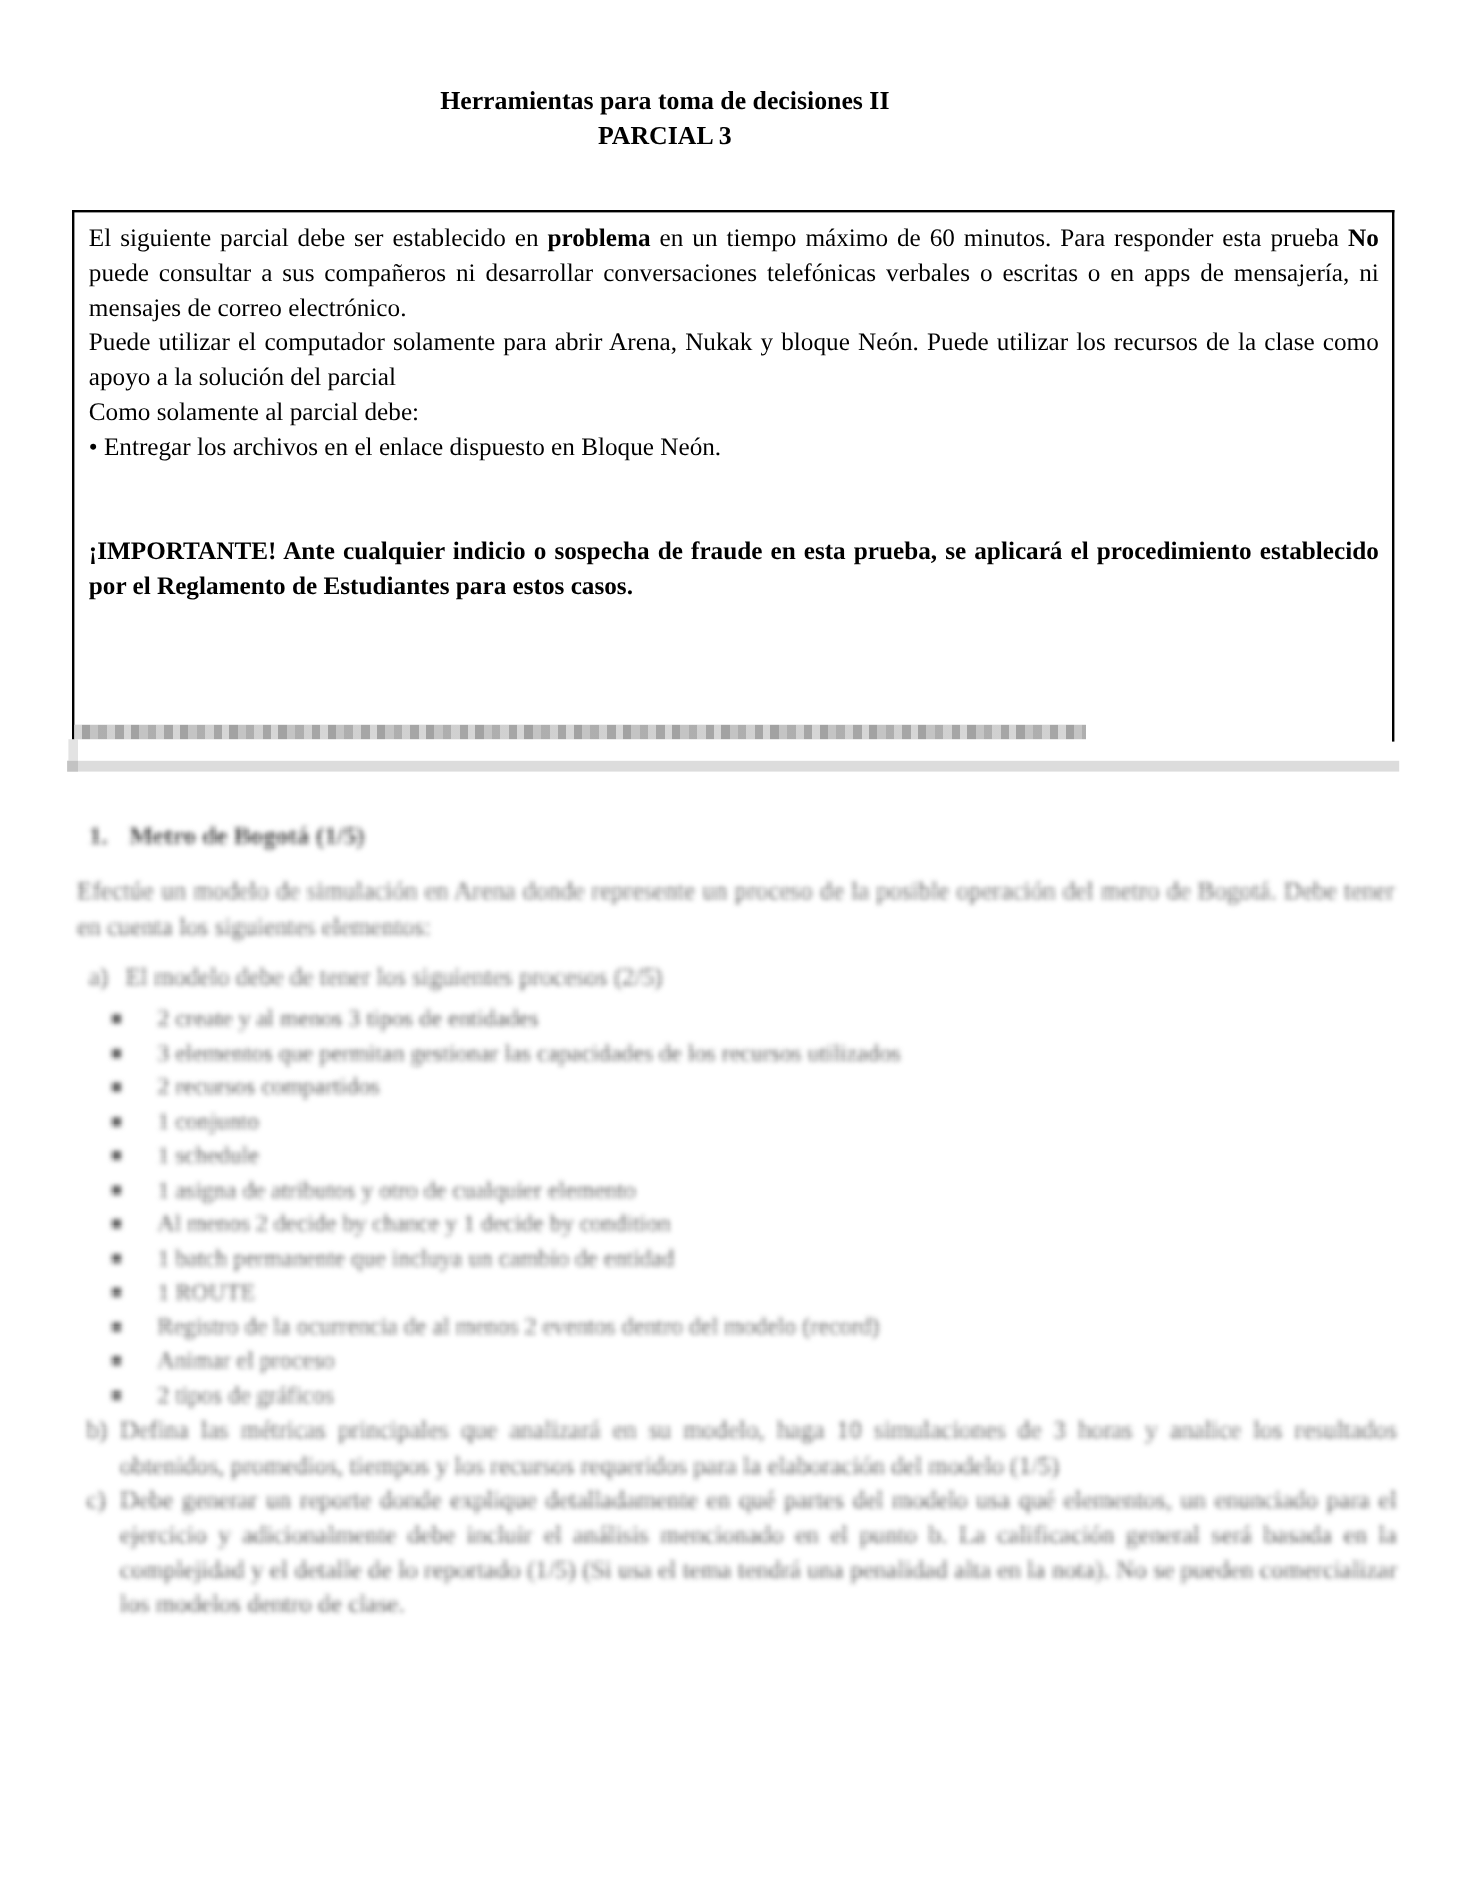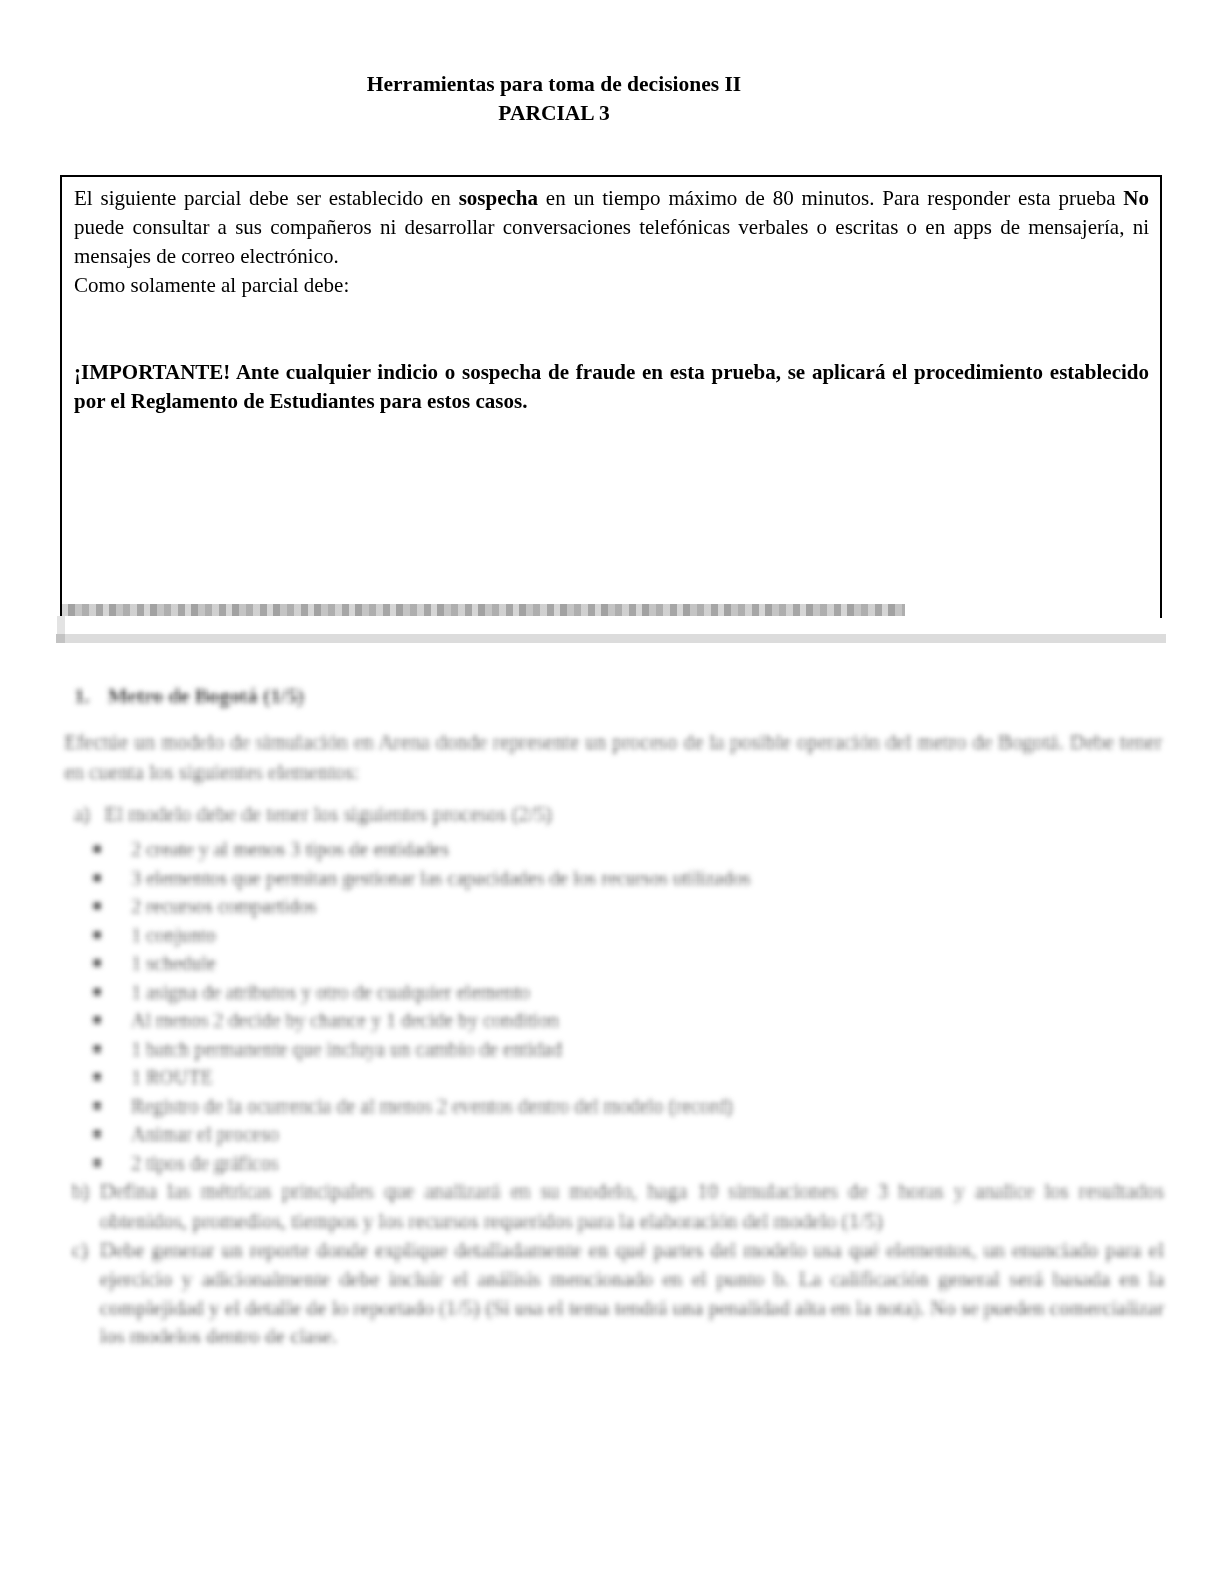--- a/index.html
+++ b/index.html
@@ -68,22 +68,24 @@
 </style>
 </head>
 <body>
 
 <div class="title-block">
   <div>Herramientas para toma de decisiones II</div>
   <div>PARCIAL 3</div>
 </div>
 
 <div class="instruction-box">
-  <p><span>El siguiente parcial debe ser establecido en </span><span class="bold">sospecha</span><span> en un tiempo máximo de 80 minutos. Para responder esta prueba </span><span class="bold">No</span><span> puede consultar a sus compañeros ni desarrollar conversaciones telefónicas verbales o escritas o en apps de mensajería, ni mensajes de correo electrónico.</span></p>
+  <p><span>El siguiente parcial debe ser establecido en </span><span class="bold">problema</span><span> en un tiempo máximo de 60 minutos. Para responder esta prueba </span><span class="bold">No</span><span> puede consultar a sus compañeros ni desarrollar conversaciones telefónicas verbales o escritas o en apps de mensajería, ni mensajes de correo electrónico.</span></p>
+  <p>Puede utilizar el computador solamente para abrir Arena, Nukak y bloque Neón. Puede utilizar los recursos de la clase como apoyo a la solución del parcial</p>
   <p>Como solamente al parcial debe:</p>
+  <p>• Entregar los archivos en el enlace dispuesto en Bloque Neón.</p>
   <div class="blank-line"></div>
   <div class="blank-line"></div>
   <p class="bold">¡IMPORTANTE! Ante cualquier indicio o sospecha de fraude en esta prueba, se aplicará el procedimiento establecido por el Reglamento de Estudiantes para estos casos.</p>
 </div>
 
 <div class="pixel-band"></div>
 <div class="border-sliver"></div>
 <div class="gray-bar">
     <span class="bar-cap"></span>
   </div>

